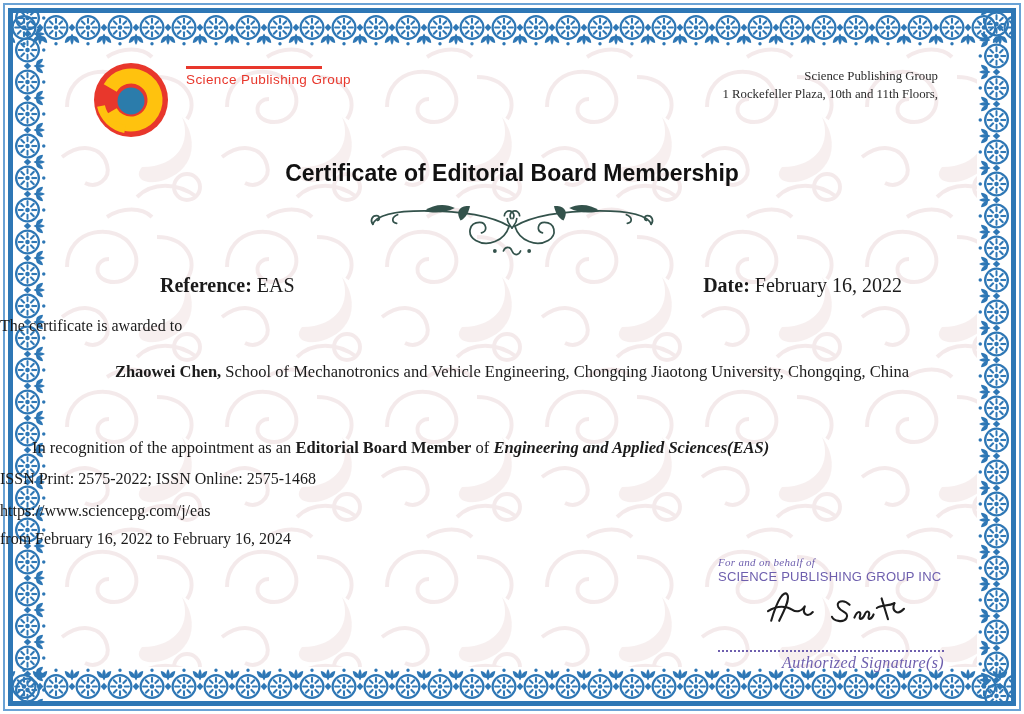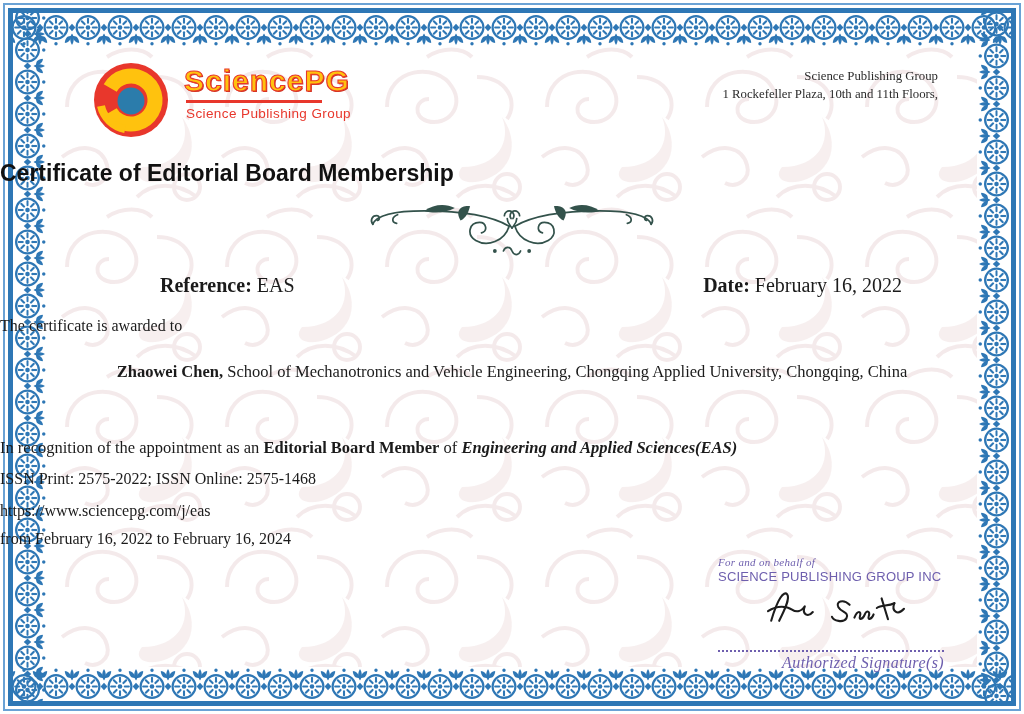--- a/index.html
+++ b/index.html
@@ -22,31 +22,31 @@
   
   .logo-mark { position:absolute; left:92px; top:62px; }
   .logo-text { position:absolute; left:184px; top:64px; font-family:"Liberation Sans", sans-serif; }
   .logo-word { font-size:30px; font-weight:bold; letter-spacing:1px; color:#ffc20e;
     -webkit-text-stroke:1.1px #e8372c; text-shadow:1px 1px 0 #c9301f; }
   .logo-rule { width:136px; height:3px; background:#e8372c; margin:2px 0 3px 2px; }
   .logo-sub  { font-size:13.5px; color:#e8372c; letter-spacing:.4px; padding-left:2px; }
   .address { position:absolute; right:86px; top:67px; text-align:right;
     font-size:12.8px; line-height:18px; color:#2b2b2b; }
   
-  .title { position:absolute; left:0; right:0; top:160px; text-align:left;
+  .title { position:absolute; left:0; right:0; top:160px; text-align:center;
     font-family:"Liberation Sans", sans-serif; font-weight:bold; font-size:23px; color:#111; }
   .flourish { position:absolute; left:50%; top:203px; transform:translateX(-50%); }
   
   .ref-row { position:absolute; left:160px; right:122px; top:274px;
     display:flex; justify-content:space-between; font-size:20px; }
   .center-line { position:absolute; left:0; right:0; text-align:left; font-size:16px; }
   .awarded   { top:317px; }
   .recipient { top:352px; left:50%; right:auto; transform:translateX(-50%);
     width:880px; line-height:40px; font-size:16.5px; }
-  .recog { top:438px; font-size:16.5px; }
+  .recog { top:438px; font-size:16.5px;padding-left:32px; }
   .issn  { top:470px; }
   .jurl  { top:502px; }
   .term  { top:530px; }
   .journal-it { font-weight:bold; font-style:italic; }
   
   .sig-block { position:absolute; left:718px; top:556px; width:226px;
     color:#6e5fae; }
   .behalf { font-size:11px; font-style:italic; letter-spacing:.3px; }
   .org { font-family:"Liberation Sans", sans-serif; font-size:13.6px; letter-spacing:.2px;
     transform:scaleX(.96); transform-origin:0 0; white-space:nowrap; margin-top:1px; }
@@ -124,21 +124,20 @@
 
   <svg class="logo-mark" width="78" height="76" viewBox="-39 -38 78 76">
     <circle cx="0" cy="0" r="37" fill="#e8372c"></circle>
     <g fill="none" stroke="#ffc20e">
       <circle cx="0" cy="0" r="24" stroke-width="15" stroke-dasharray="125 151" transform="rotate(-150)"></circle>
       <path d="M -30,6 A 30 30 0 0 0 -6,29" stroke-width="8"></path>
     </g>
     <circle cx="0" cy="1" r="13.5" fill="#2b7cab"></circle>
   </svg>
   <div class="logo-text">
-    <div class="logo-word">SciencePG</div>
     <div class="logo-rule"></div>
     <div class="logo-sub">Science Publishing Group</div>
   </div>
 
   <div class="address">
     <div>Science Publishing Group</div>
     <div>1 Rockefeller Plaza, 10th and 11th Floors,</div>
   </div>
 
   <div class="title">Certificate of Editorial Board Membership</div>
@@ -166,21 +165,21 @@
 
   <div class="ref-row">
     <div><b>Reference:</b> <span>EAS</span></div>
     <div><b>Date:</b> <span>February 16, 2022</span></div>
   </div>
 
   <div class="center-line awarded">The certificate is awarded to</div>
 
   <div class="center-line recipient" style="text-align:center;">
     <b>Zhaowei Chen,</b>
-    <span>School of Mechanotronics and Vehicle Engineering, Chongqing Applied University, Chongqing, China</span>
+    <span>School of Mechanotronics and Vehicle Engineering, Chongqing Jiaotong University, Chongqing, China</span>
   </div>
 
   <div class="center-line recog">
     <span>In recognition of the appointment as an</span>
     <b>Editorial Board Member</b>
     <span>of</span>
     <span class="journal-it">Engineering and Applied Sciences(EAS)</span>
   </div>
 
   <div class="center-line issn">ISSN Print: 2575-2022; ISSN Online: 2575-1468</div>

